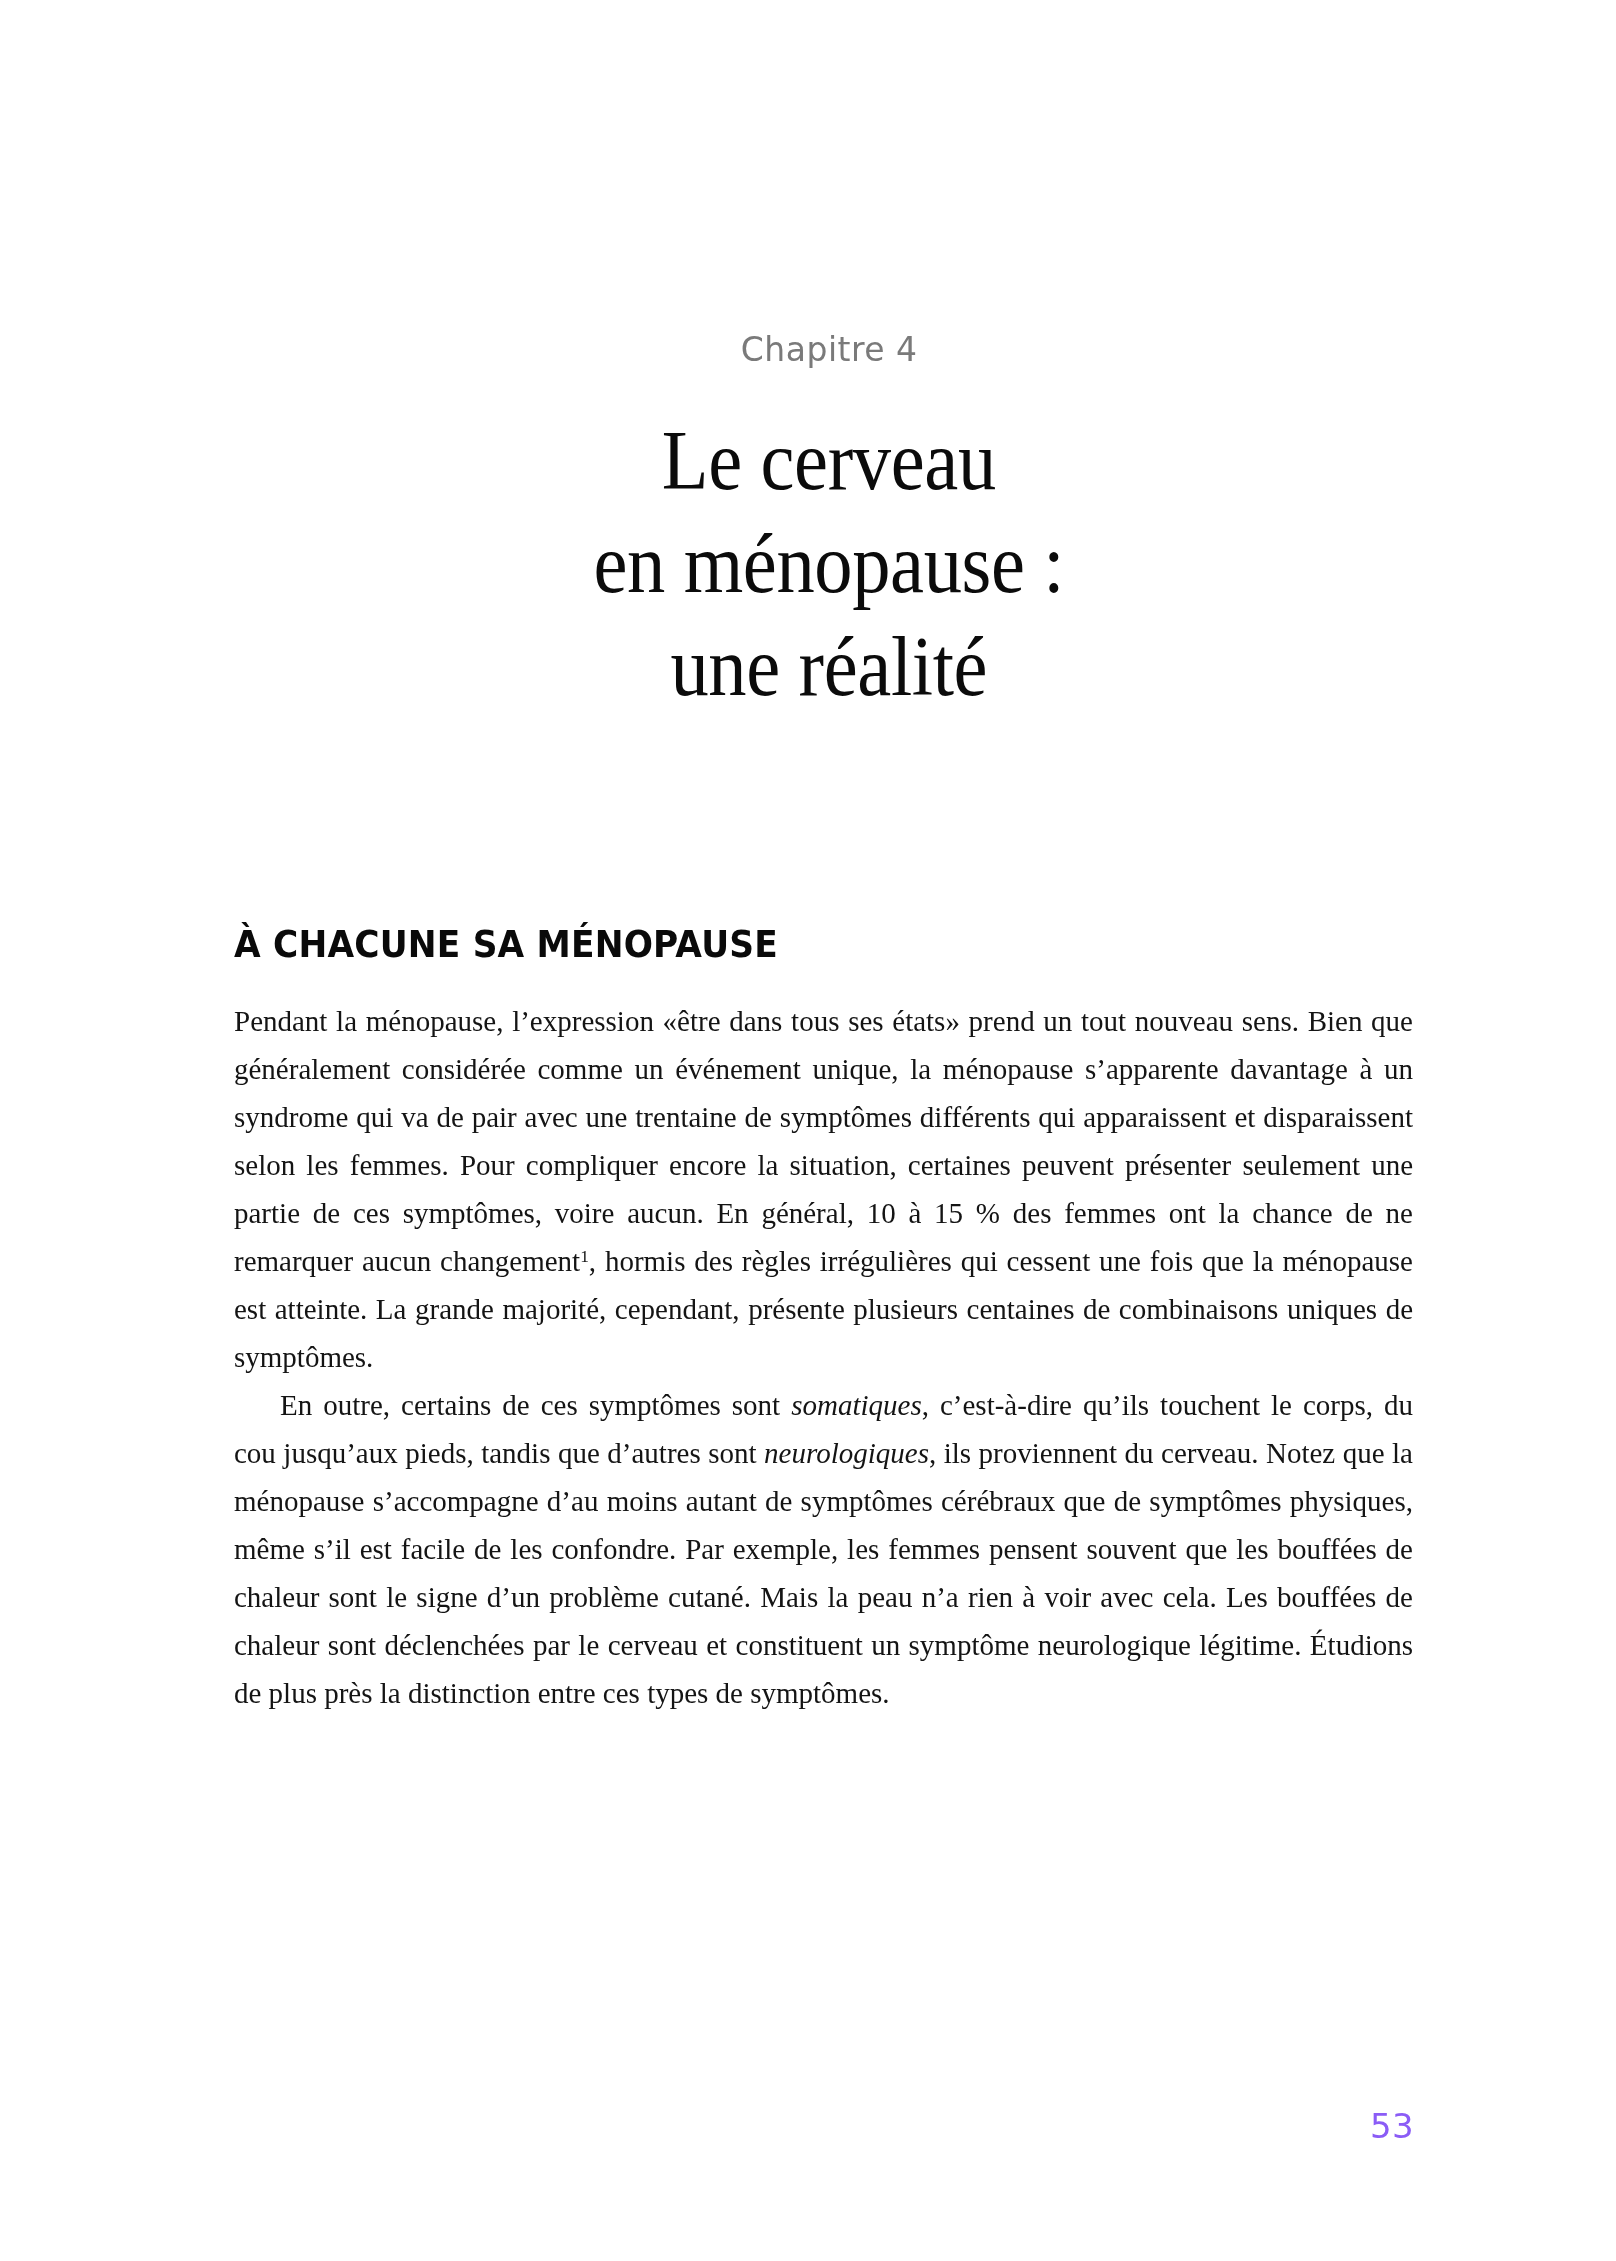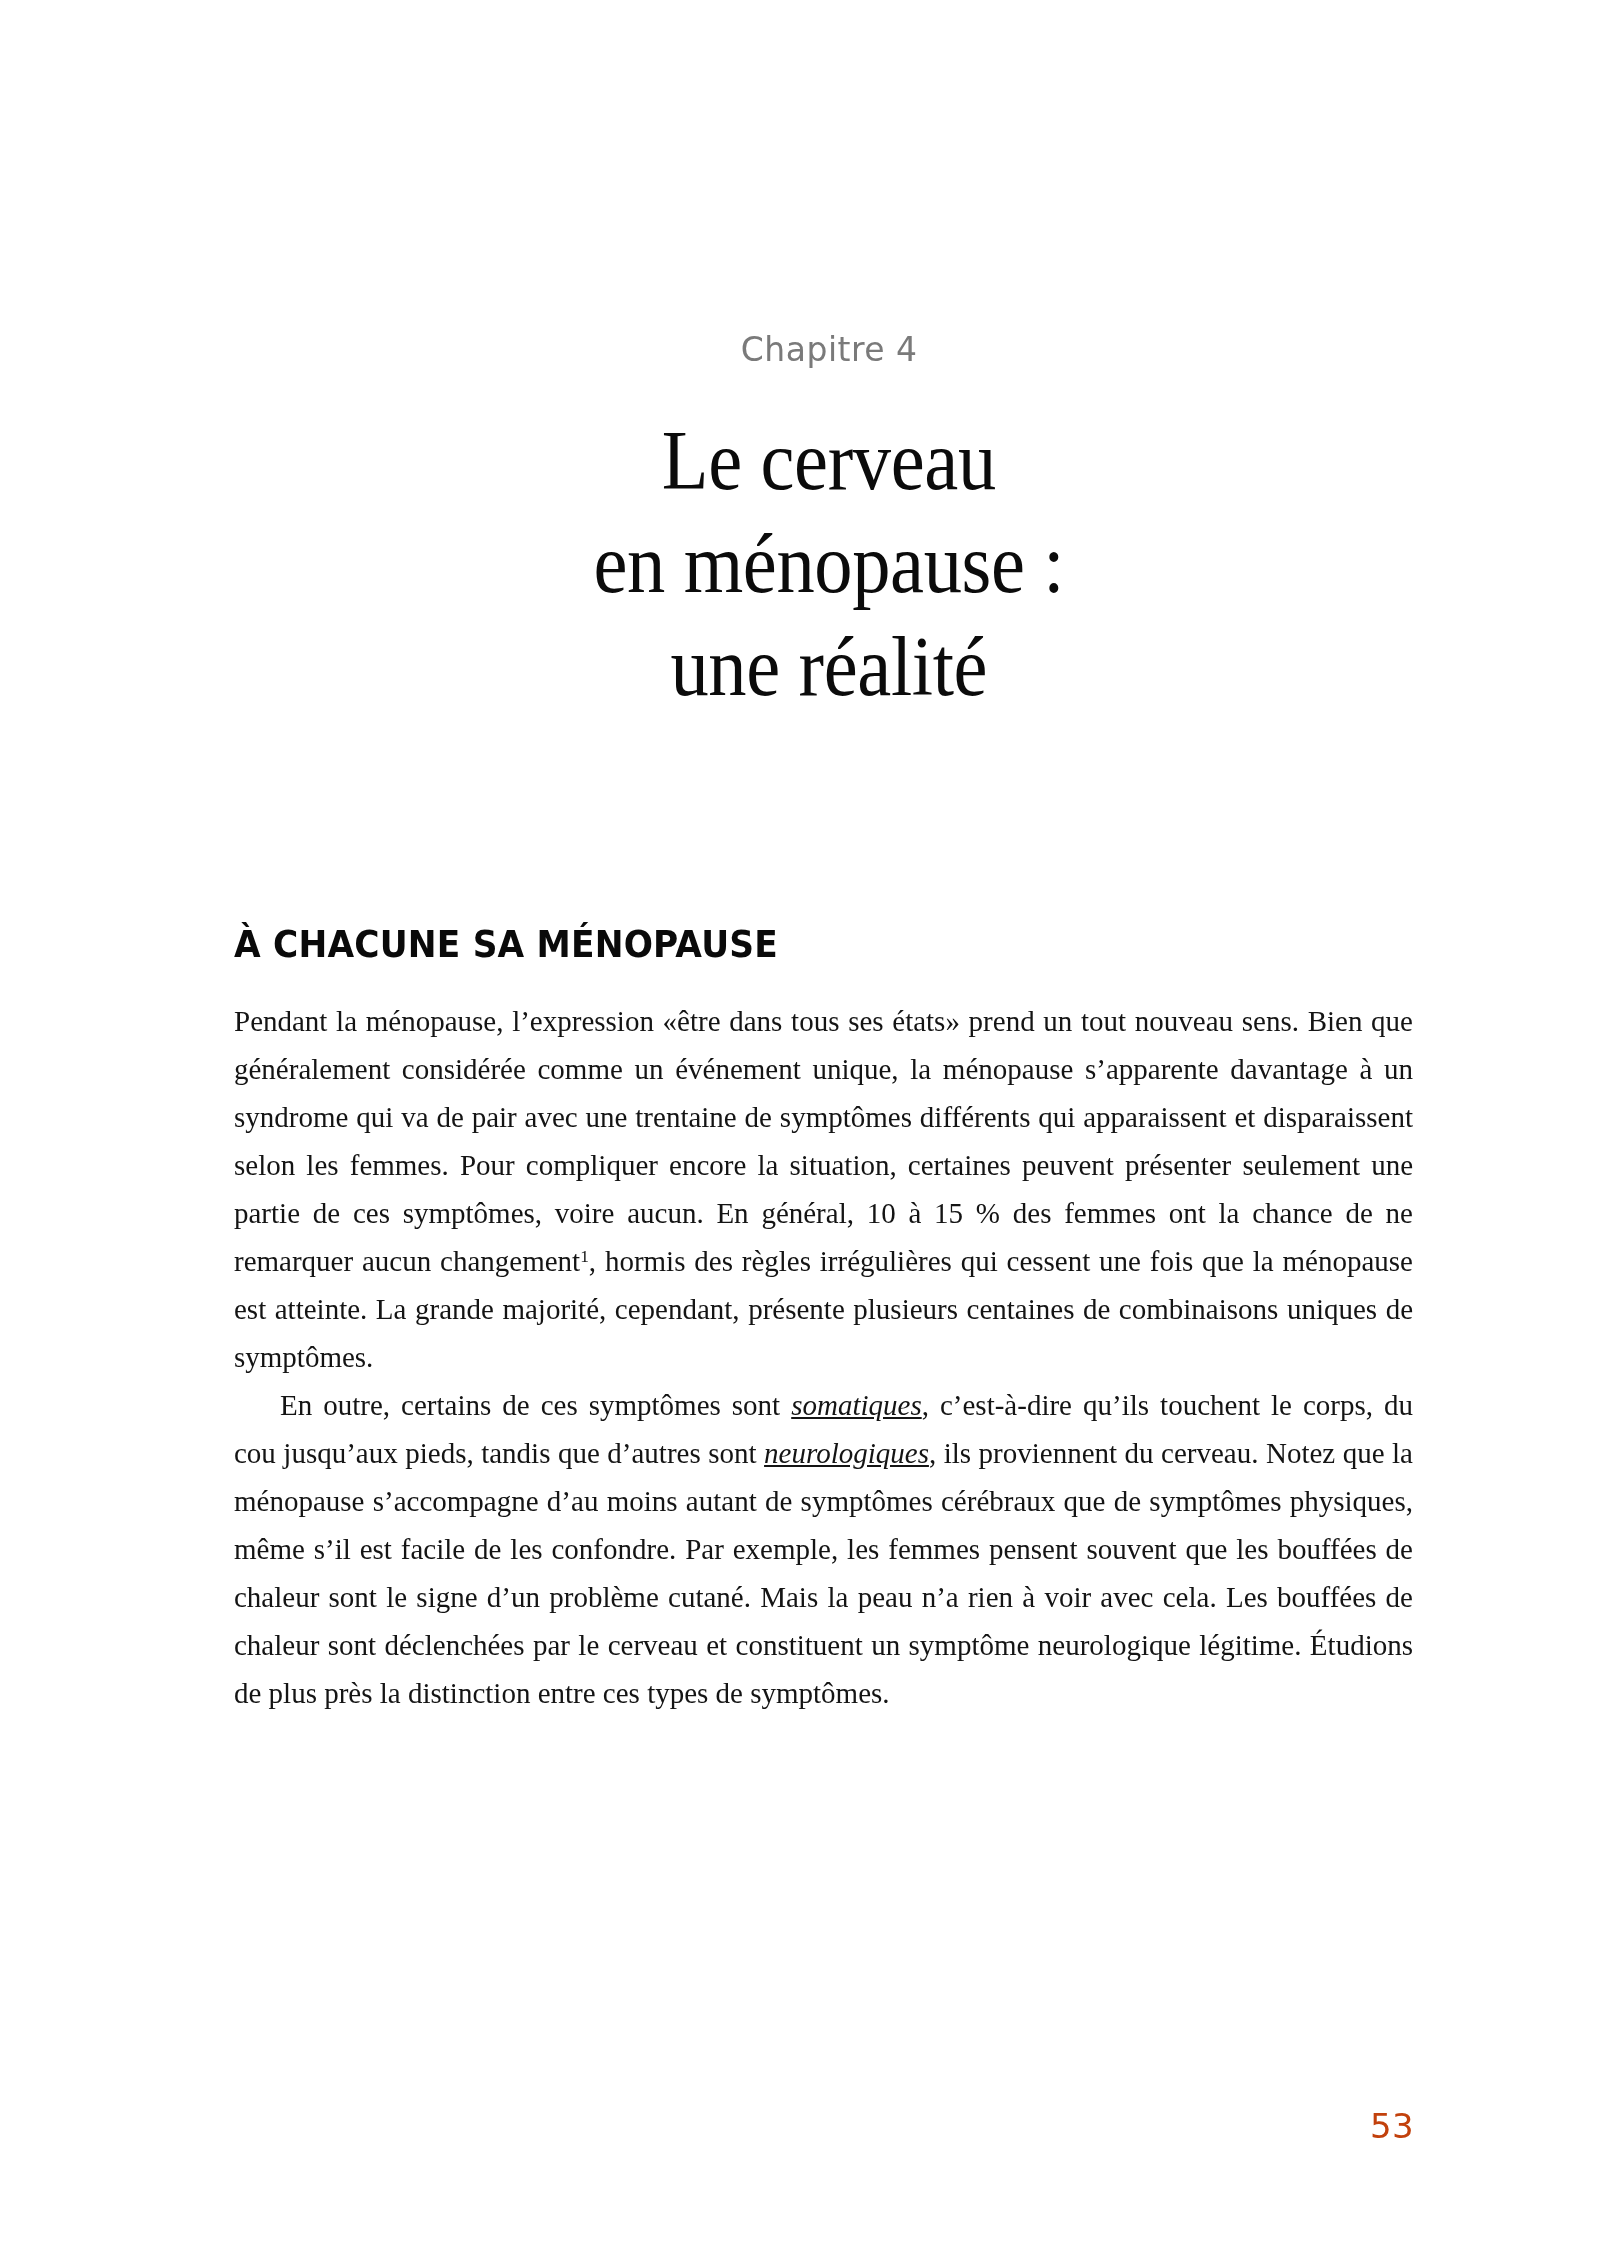--- a/index.html
+++ b/index.html
@@ -86,37 +86,36 @@
     color: #141414;
     margin: 0;
     hyphens: manual;
     -webkit-hyphens: manual;
   }
   .para + .para {
     text-indent: 46px;
   }
   .para i, .para em {
     font-style: italic;
-    text-decoration: underline;
   }
   .para sup {
     font-size: 0.6em;
     vertical-align: 0.52em;
     line-height: 0;
   }
 
   
   .folio {
     position: absolute;
     right: 218px;
     top: 2106px;
     font-family: "DejaVu Sans", "Liberation Sans", sans-serif;
     font-size: 34px;
     font-weight: 400;
-    color: #c2410c;
+    color: #8b5cf6;
     letter-spacing: 0.4px;
   }
 </style>
 </head>
 <body>
 
 <div class="page">
 
   <div class="content">
 

